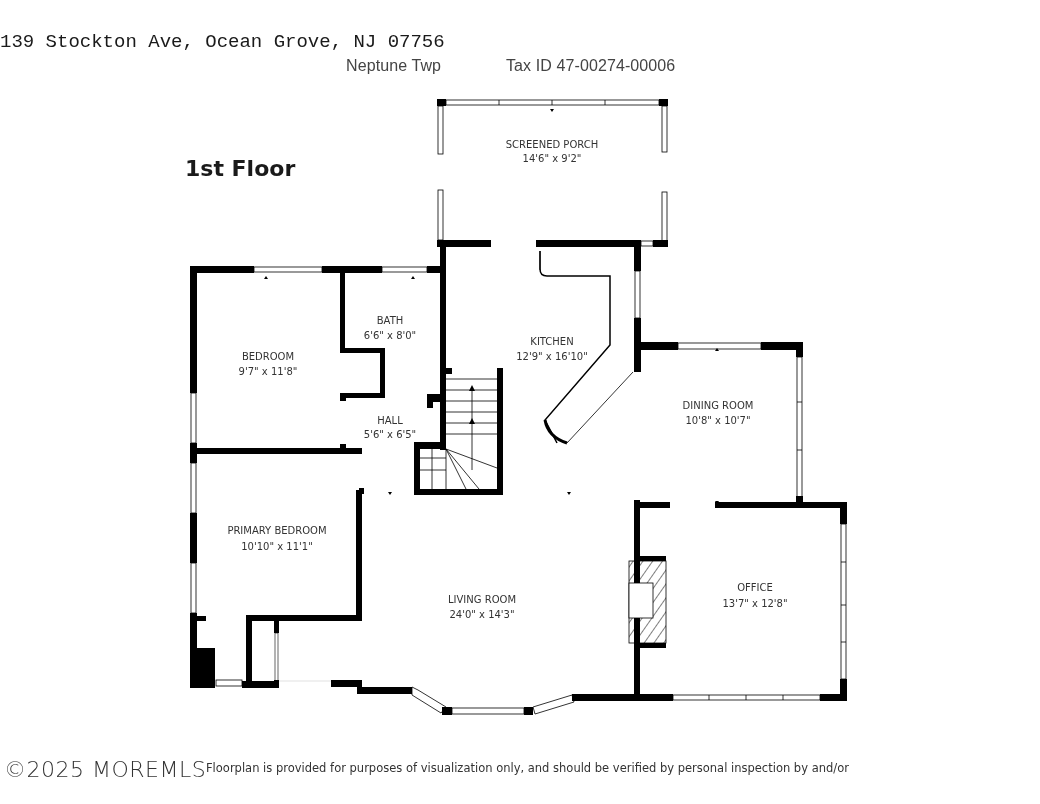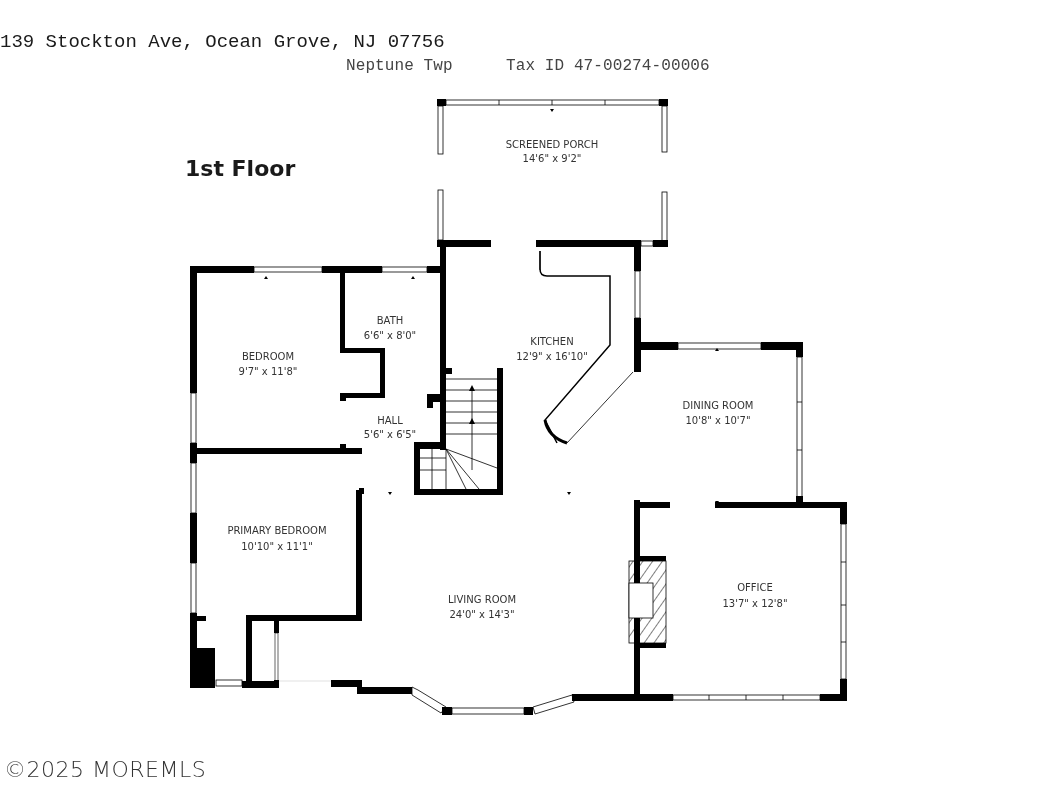--- a/index.html
+++ b/index.html
@@ -1,18 +1,18 @@
 <!DOCTYPE html>
 <html><head>
 <meta charset="utf-8">
 <style>
   html, body { margin: 0; padding: 0; background: #ffffff; }
   body { width: 1040px; height: 804px; position: relative; overflow: hidden; font-family: "Liberation Sans", sans-serif; }
   .header-address { position: absolute; left: 0; width: 1040px; top: 31px; text-align: left; font-size: 19px; color: #1a1a1a; font-family: Liberation Mono, monospace; }
-  .header-sub { position: absolute; top: 57px; font-size: 16px; color: #444; font-family: Liberation Mono, monospace; font-weight: 300; letter-spacing: 0.1px; }
+  .header-sub { position: absolute; top: 57px; font-size: 16px; color: #444; font-family: Liberation Sans, sans-serif; font-weight: 300; letter-spacing: 0.1px; }
   .floor-title { position: absolute; left: 185px; top: 156px; font-size: 22px; font-weight: bold; color: #1a1a1a; font-family: "DejaVu Sans", sans-serif; }
   svg.plan { position: absolute; left: 0; top: 0; }
   .room-name { font-family: "DejaVu Sans", sans-serif; font-size: 10px; fill: #333; text-anchor: middle; }
   .room-dim { font-family: "DejaVu Sans", sans-serif; font-size: 10px; fill: #333; text-anchor: middle; }
   .footer-logo { position: absolute; left: 4px; top: 757px; font-size: 22px; color: #333; font-family: "DejaVu Sans", sans-serif; letter-spacing: 0.5px; font-weight: 300; text-align: right; }
   .footer-disclaimer { position: absolute; left: 206px; top: 760px; font-size: 11.5px; color: #333; line-height: 16px; font-family: "DejaVu Sans", sans-serif; }
 </style>
 </head>
 <body>
 
@@ -230,13 +230,14 @@
     <text class="room-name" x="482" y="603">LIVING ROOM</text>
     <text class="room-dim" x="482" y="618">24'0" x 14'3"</text>
 
     <text class="room-name" x="755" y="591">OFFICE</text>
     <text class="room-dim" x="755" y="607">13'7" x 12'8"</text>
   </g>
 </svg>
 
 <div class="footer-logo">©2025 MOREMLS</div>
 <div class="footer-disclaimer">
+  <div>Floorplan is provided for purposes of visualization only, and should be verified by personal inspection by and/or</div>
 </div>
 
 </body></html>

